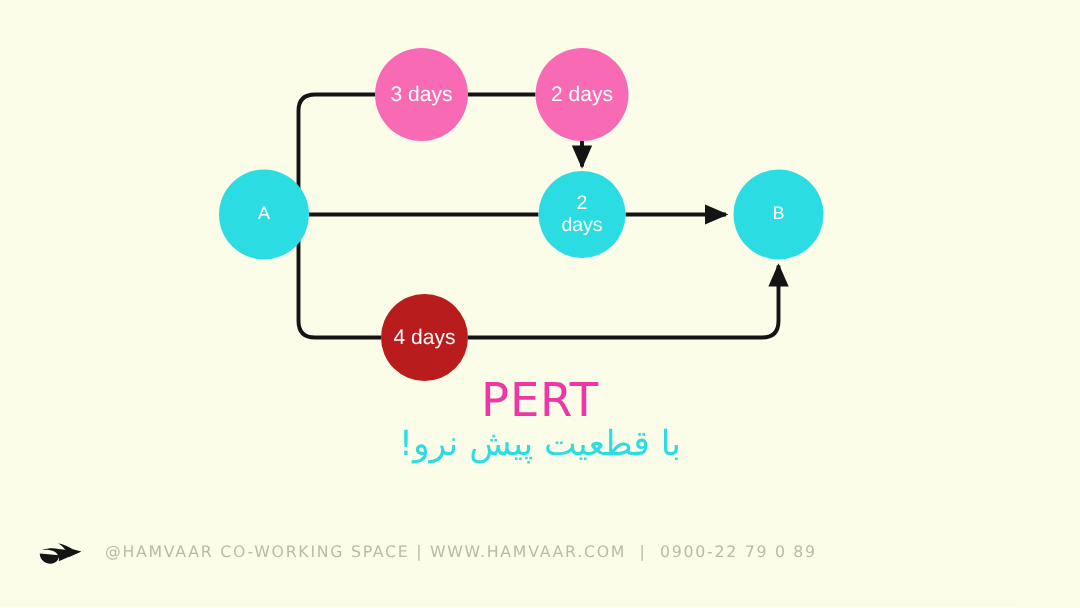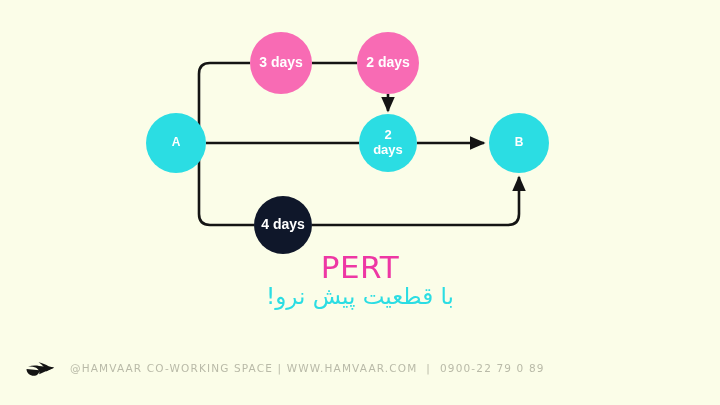--- a/index.html
+++ b/index.html
@@ -34,21 +34,20 @@
     justify-content: center;
     text-align: center;
     color: #ffffff;
     line-height: 1.12;
     box-sizing: border-box;
     user-select: none;
   }
   .node-label {
     display: block;
     white-space: pre-line;
-    font-weight: bold;
   }
 
   
   #title-pert {
     position: absolute;
     left: 0;
     top: 249px;
     width: 720px;
     text-align: center;
     font-size: 31px;
@@ -136,21 +135,21 @@
 
   <div class="node" style="left:357px; top:32px; width:62px; height:62px; background:#F86BB4; font-size:14px;">
     <span class="node-label">2 days</span>
   </div>
 
   <div class="node" style="left:359px; top:114px; width:58px; height:58px; background:#2BDDE3; font-size:13px;">
     <span class="node-label">2
 days</span>
   </div>
 
-  <div class="node" style="left:254px; top:196px; width:58px; height:58px; background:#0f172a; font-size:14px;">
+  <div class="node" style="left:254px; top:196px; width:58px; height:58px; background:#b91c1c; font-size:14px;">
     <span class="node-label">4 days</span>
   </div>
 
   <div class="node" style="left:489px; top:113px; width:60px; height:60px; background:#2BDDE3; font-size:12px;">
     <span class="node-label">B</span>
   </div>
 
   <div id="subtitle-fa">با قطعیت پیش نرو!</div>
   <div id="title-pert">PERT</div>
 

